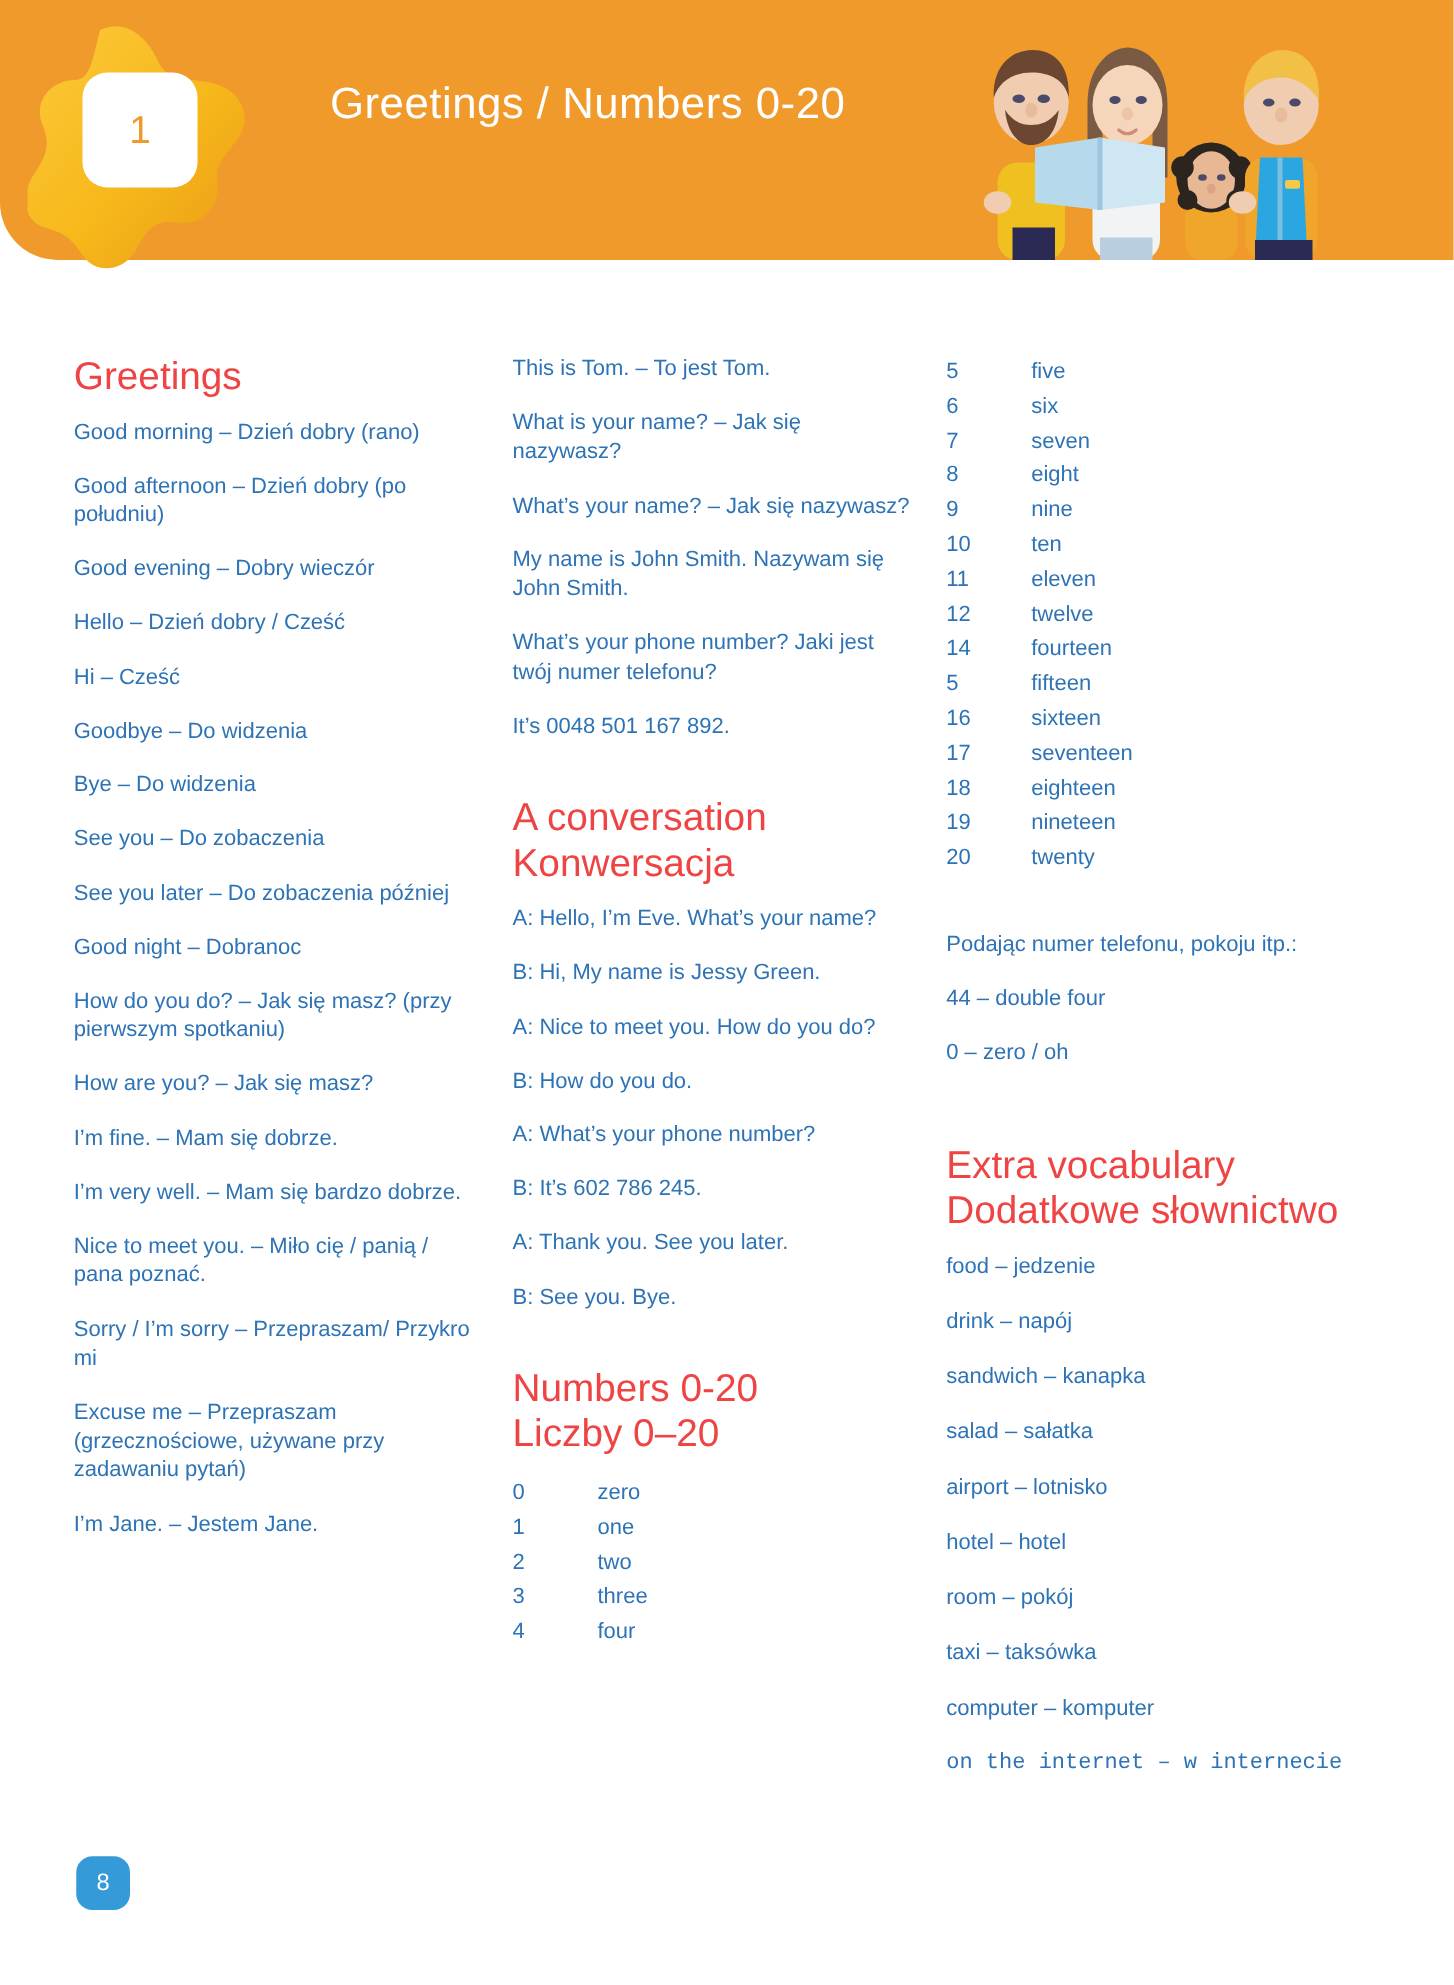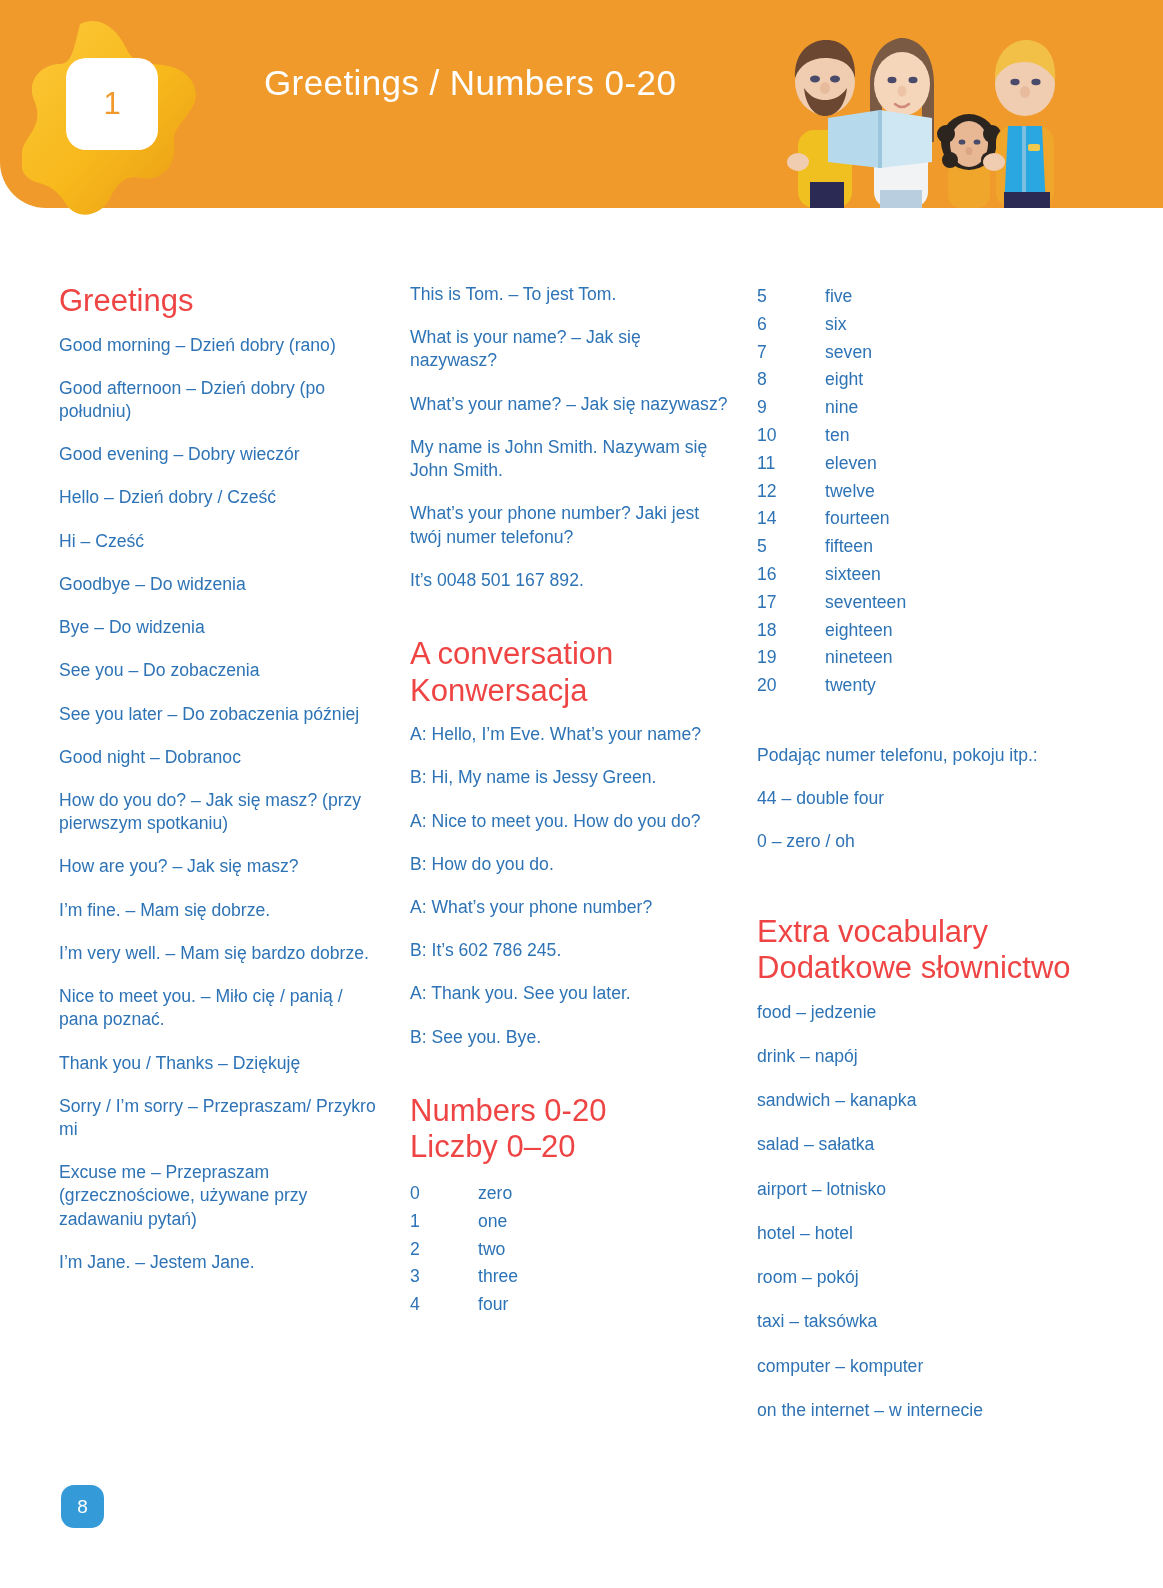--- a/index.html
+++ b/index.html
@@ -118,21 +118,21 @@
   .numrow .dig { width: 68px; flex: 0 0 68px; }
   .numrow .word { flex: 1 1 auto; }
 
   .gap-big { height: 44px; }
   .gap-mid { height: 30px; }
 
   .phone-note { margin: 0 0 20px 0; }
 
   
   .vocab-item { margin: 0 0 21px 0; }
-  .vocab-item:last-child { margin-bottom: 0; }
+  .vocab-item:last-child { margin-bottom: 0; font-family: Liberation Mono, monospace; }
 
   
   .col-3 .sec-extra { margin-top: 10px; }
 
   
   .page-num {
     position: absolute;
     left: 61px;
     top: 1485px;
     width: 43px;
@@ -248,21 +248,20 @@
     <p class="entry">Goodbye – Do widzenia</p>
     <p class="entry">Bye – Do widzenia</p>
     <p class="entry">See you – Do zobaczenia</p>
     <p class="entry">See you later – Do zobaczenia później</p>
     <p class="entry">Good night – Dobranoc</p>
     <p class="entry">How do you do? – Jak się masz? (przy pierwszym spotkaniu)</p>
     <p class="entry">How are you? – Jak się masz?</p>
     <p class="entry">I’m fine. – Mam się dobrze.</p>
     <p class="entry">I’m very well. – Mam się bardzo dobrze.</p>
     <p class="entry">Nice to meet you. – Miło cię / panią /  pana poznać.</p>
-    <p class="entry">Thank you /  Thanks – Dziękuję</p>
     <p class="entry">Sorry /  I’m sorry – Przepraszam/ Przykro mi</p>
     <p class="entry">Excuse me – Przepraszam (grzecznościowe, używane przy zadawaniu pytań)</p>
     <p class="entry">I’m Jane. – Jestem Jane.</p>
   </div>
 </div>
 
 <div class="col col-2">
   <div>
     <p class="entry">This is Tom. – To jest Tom.</p>
     <p class="entry">What is your name? – Jak się nazywasz?</p>

